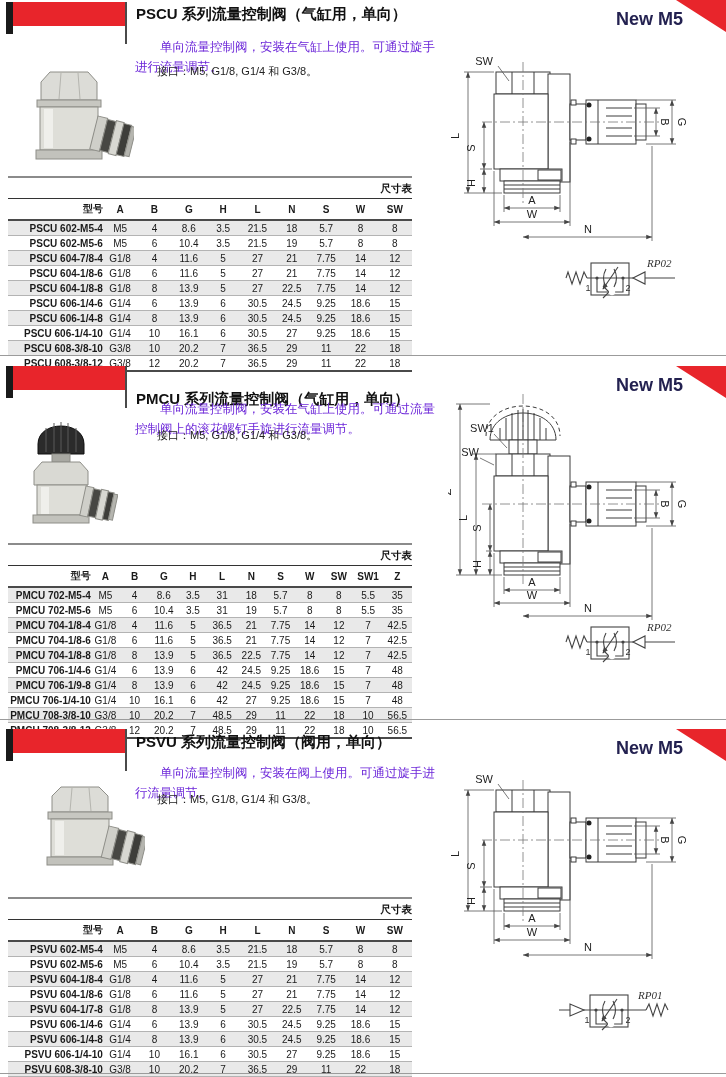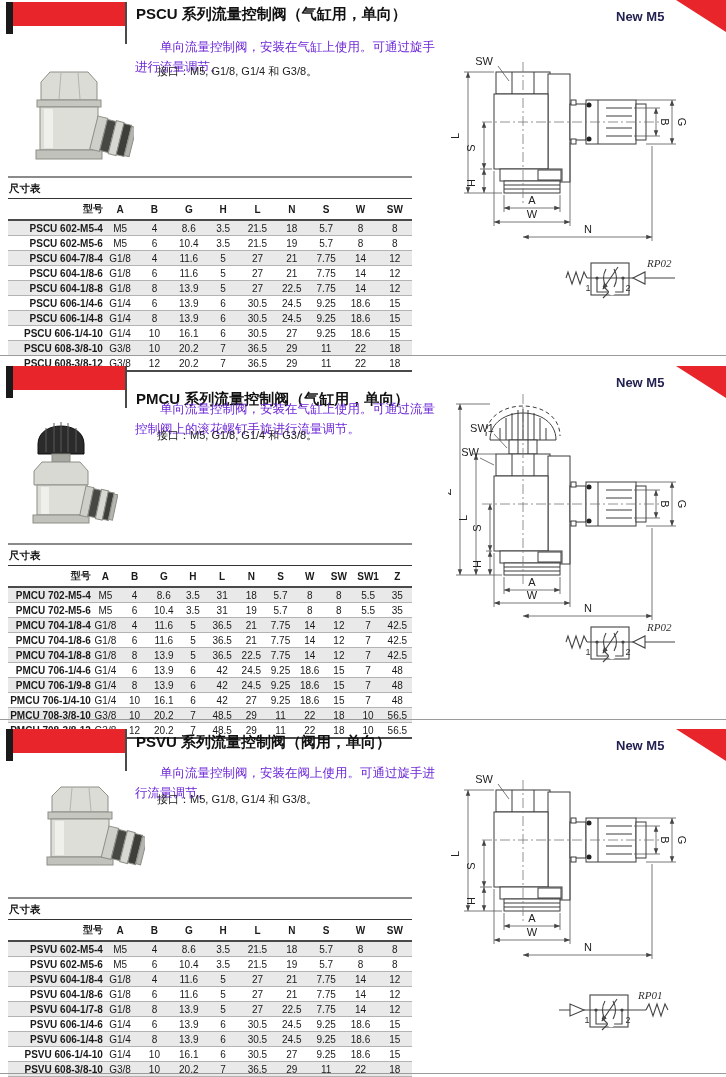--- a/index.html
+++ b/index.html
@@ -4,26 +4,26 @@
 <style>
   html,body{margin:0;padding:0;}
   body{width:726px;height:1077px;position:relative;background:#fff;overflow:hidden;
        font-family:"Liberation Sans","DejaVu Sans",sans-serif;color:#1a1a1a;}
   .blackbar{position:absolute;left:6px;width:7px;height:32px;background:#1a1a1a;}
   .redbar{position:absolute;left:13px;width:112px;height:24px;background:#e8252b;}
   .vline{position:absolute;left:125px;width:2px;height:42px;background:#4a4a4a;}
   .sec-title{position:absolute;left:136px;font-size:15px;font-weight:bold;color:#111;white-space:nowrap;text-align:right;}
   .desc{position:absolute;left:135px;width:300px;font-size:12.5px;line-height:20px;text-indent:2em;color:#6d28d9;}
   .ports{position:absolute;left:135px;width:320px;font-size:11px;text-indent:2em;color:#222;white-space:nowrap;}
-  .newm5{position:absolute;left:616px;font-size:13px;font-weight:bold;color:#232150;white-space:nowrap;}
+  .newm5{position:absolute;left:616px;font-size:18px;font-weight:bold;color:#232150;white-space:nowrap;}
   .tri{position:absolute;right:0;width:0;height:0;border-top:32px solid #e8252b;border-left:50px solid transparent;}
   .sep{position:absolute;left:0;width:726px;height:1px;background:#9b9b9b;}
 
   .tbl-wrap{position:absolute;left:8px;width:404px;}
-  .tbl-label{font-weight:bold;font-size:10.5px;border-top:2px solid #8b8b8b;padding:4px 0 2px 1px;color:#111;}
+  .tbl-label{font-weight:bold;font-size:10.5px;border-top:2px solid #8b8b8b;padding:4px 0 2px 1px;color:#111;text-align:right;}
   .tbl-wrap table{width:100%;border-collapse:collapse;font-size:10px;border-top:1px solid #333;table-layout:fixed;}
   .tbl-wrap th{font-weight:bold;text-align:center;padding:3px 0;border-bottom:2px solid #4a4a4a;font-size:10px;}
   .tbl-wrap td{text-align:center;padding:1.5px 0;line-height:11px;border-bottom:1px solid #b3b3b3;}
   .tbl-wrap th.model,.tbl-wrap td.model{text-align:right;padding-left:2px;}
   .tbl-wrap td.model{font-weight:bold;}
   .cols10 th.model{width:23%;}
   .cols12 th.model{width:20%;}
   .tbl-wrap tbody tr:nth-child(odd){background:#e9e9e9;}
   .tbl-wrap tbody tr:last-child td{border-bottom:2px solid #4a4a4a;}
 

